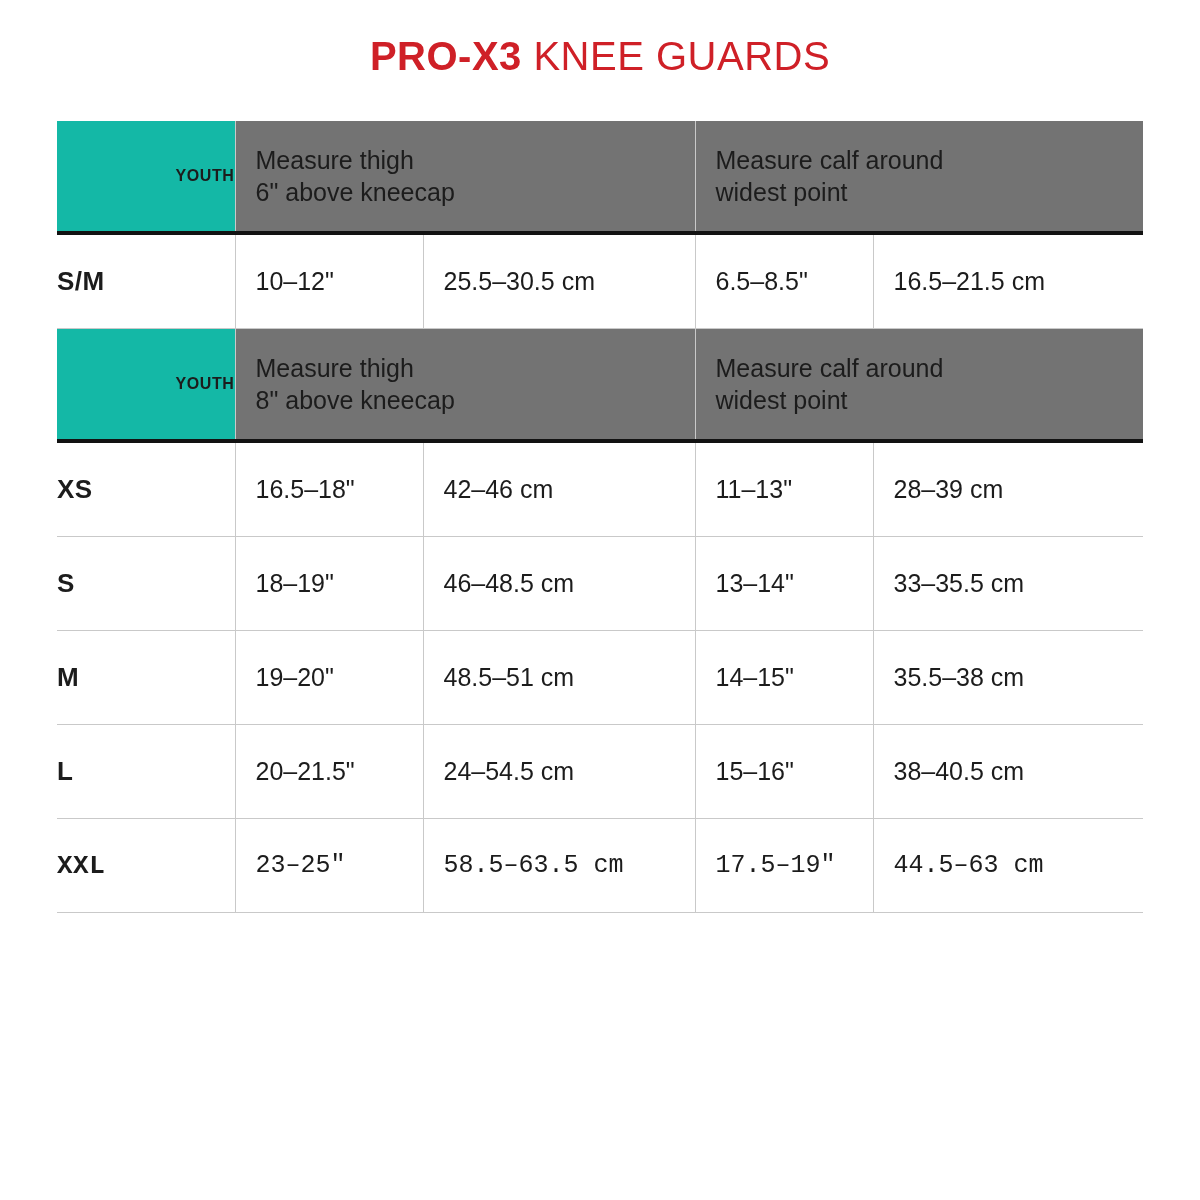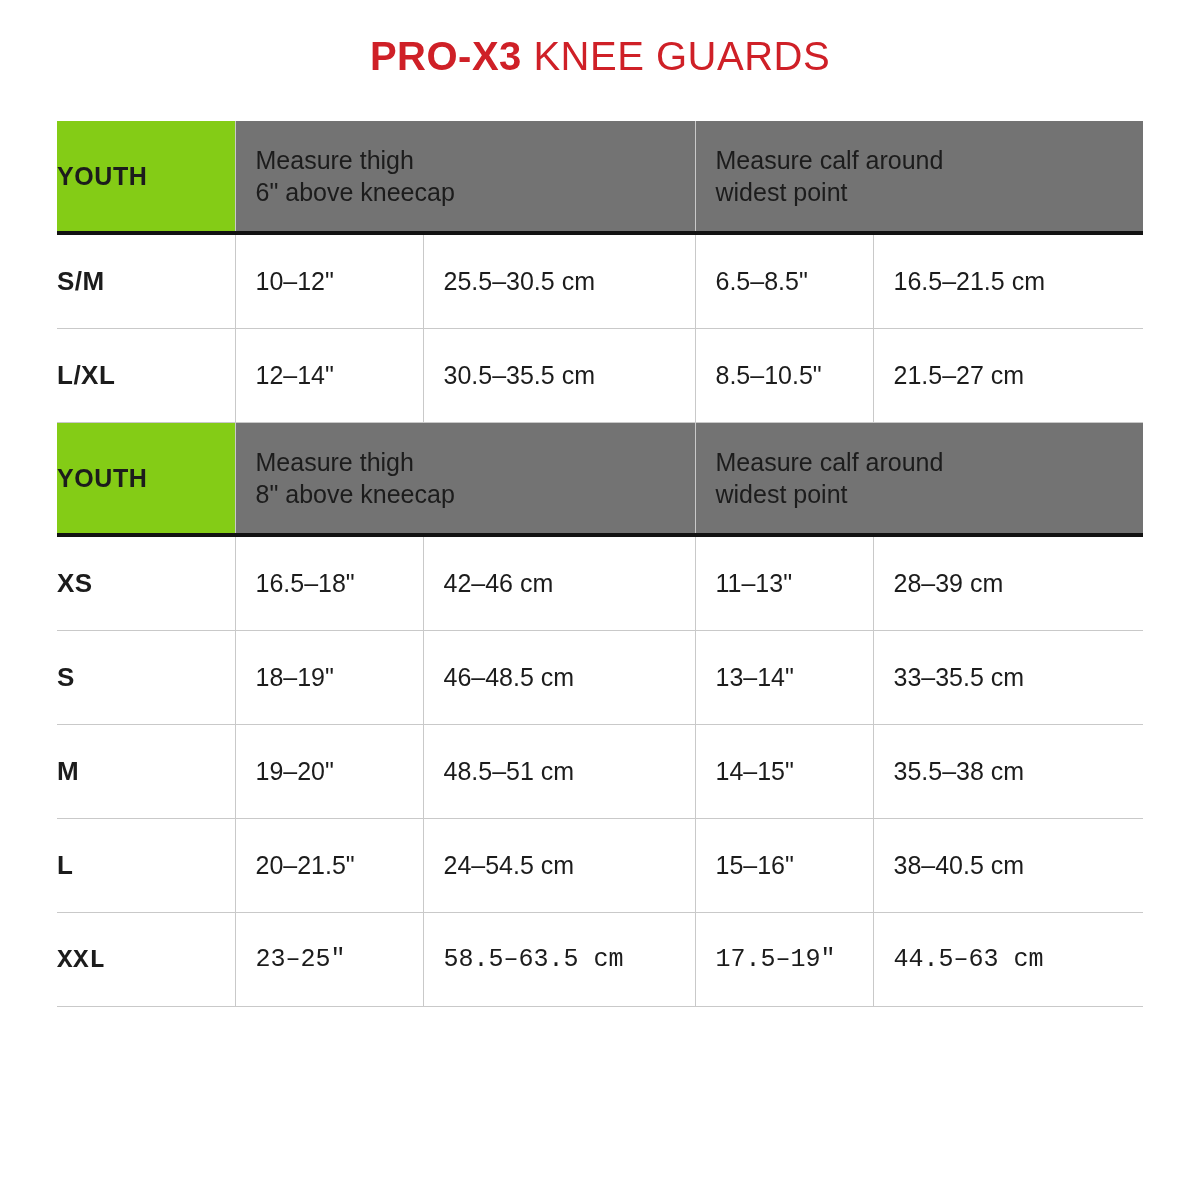--- a/index.html
+++ b/index.html
@@ -61,25 +61,25 @@
 
   tr.group-row td {
     background: #ebebeb;
     border-bottom: 4px solid #121212;
     height: 110px;
     padding-top: 0;
     padding-bottom: 0;
   }
   tr.group-row td.group-label {
     font-weight: 700;
-    font-size: 25px;
+    font-size: 16px;
     letter-spacing: 0.6px;
-    text-align: left;
+    text-align: right;
     padding-left: 0;
-    background: #84cc16;
+    background: #14b8a6;
   }
   tr.group-row td.instr {
     background: #737373;
     line-height: 1.28;
     font-size: 25px;
     border-left: 1px solid #c9c9c9;
   }
   tr.data-row td {
     height: 93px;
   }
@@ -129,27 +129,20 @@
         </tr>
 
         <tr class="data-row">
           <td class="first sz">S/M</td>
           <td>10–12"</td>
           <td>25.5–30.5 cm</td>
           <td>6.5–8.5"</td>
           <td>16.5–21.5 cm</td>
         </tr>
 
-        <tr class="data-row">
-          <td class="first sz">L/XL</td>
-          <td>12–14"</td>
-          <td>30.5–35.5 cm</td>
-          <td>8.5–10.5"</td>
-          <td>21.5–27 cm</td>
-        </tr>
 
         <tr class="group-row">
           <td class="first group-label">YOUTH</td>
           <td class="instr" colspan="2">
             <span class="instr-line">Measure thigh</span>
             <span class="instr-line">8" above kneecap</span>
           </td>
           <td class="instr" colspan="2">
             <span class="instr-line">Measure calf around</span>
             <span class="instr-line">widest point</span>

